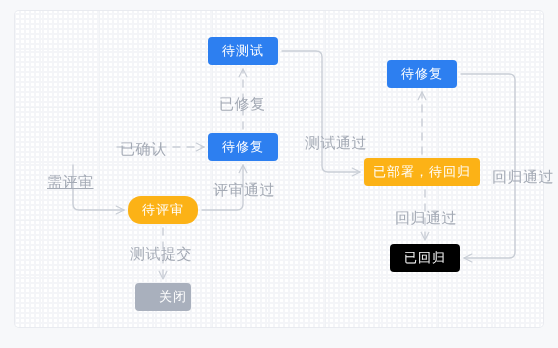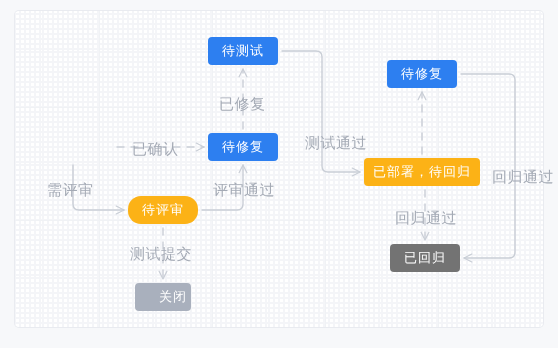--- a/index.html
+++ b/index.html
@@ -49,21 +49,21 @@
     border-radius:4px;
     color:#ffffff;
     font-size:13px;
     letter-spacing:1px;
     white-space:nowrap;
     box-sizing:border-box;
     user-select:none;
   }
   .n-blue{background:#2d7ff0;}
   .n-orange{background:#fcb216;}
-  .n-green{background:#737373;}
+  .n-green{background:#000000;}
   .n-gray{background:#a9b0bd;}
 
   
   .elabel{
     position:absolute;
     color:#a4aab5;
     font-size:15px;
     white-space:nowrap;
     letter-spacing:.5px;
     user-select:none;
@@ -130,25 +130,25 @@
   </div>
 
   <div class="node n-orange" style="left:364px;top:158px;width:116px;height:28px;">
     <span>已部署，待回归</span>
   </div>
 
   <div class="node n-green" style="left:390px;top:244px;width:70px;height:28px;">
     <span>已回归</span>
   </div>
 
-  <div class="elabel" style="left:132px;top:140px;">已确认</div>
+  <div class="elabel" style="left:120px;top:140px;">已确认</div>
 
   <div class="elabel" style="left:219px;top:95px;">已修复</div>
 
-  <div class="elabel" style="left:47px;top:181px;">需评审</div>
+  <div class="elabel" style="left:47px;top:173px;text-decoration:underline;">需评审</div>
 
   <div class="elabel" style="left:213px;top:181px;font-family:Liberation Serif, serif;">评审通过</div>
 
   <div class="elabel" style="left:130px;top:245px;">测试提交</div>
 
   <div class="elabel" style="left:295px;top:134px;margin-left:10px;">测试通过</div>
 
 
   <div class="elabel" style="left:395px;top:209px;">回归通过</div>
 

